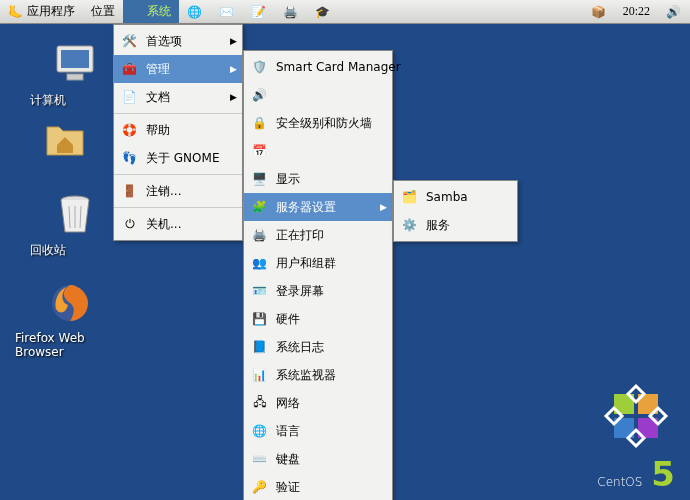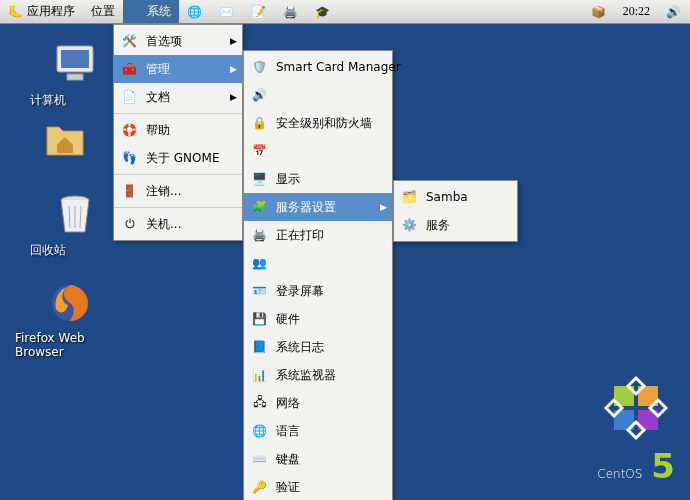--- a/index.html
+++ b/index.html
@@ -1,37 +1,37 @@
 <!DOCTYPE html>
 <html><head>
 <meta charset="utf-8">
 <style>
 * { margin:0; padding:0; box-sizing:border-box; font-family:"DejaVu Sans",sans-serif; font-size:12px; }
 body { width:690px; height:500px; background:#204a87; overflow:hidden; position:relative; color:#000; }
 
 .panel { height:24px; background:linear-gradient(#f0f0ee,#d3d3d0); border-bottom:1px solid #888; display:flex; align-items:center; }
 .panel .mitem { padding:3px 8px; cursor:pointer; display:flex; align-items:center; gap:3px; }
-.panel .mitem.open { background:#3b6ea5; color:#fef9c3;padding-left:24px; }
+.panel .mitem.open { background:#3b6ea5; color:#bef264;padding-left:24px; }
 .panel .spacer { flex:1; }
 .panel .clock { padding:0 8px;font-family:Liberation Serif, serif; }
 .panel .ticon { width:16px; height:16px; display:inline-flex; align-items:center; justify-content:center; }
 
 .deskicon { position:absolute; width:90px; text-align:left; color:#fff; font-size:11px; }
 .deskicon .ic { width:48px; height:48px; margin:0 auto 4px; display:flex; align-items:center; justify-content:center; }
 .deskicon .lbl { text-shadow:1px 1px 2px #000; }
 
 .menu { position:absolute; background:#f2f2f0; border:1px solid #888; box-shadow:2px 2px 4px rgba(0,0,0,.3); min-width:125px; padding:2px 0; }
 .menu .row { display:flex; align-items:center; padding:4px 20px 4px 6px; gap:6px; cursor:pointer; position:relative; }
 .menu .row.sel { background:#5a8ecb; color:#fff; }
 .menu .row .mic { width:20px; height:20px; display:flex; align-items:center; justify-content:center; flex-shrink:0; }
 .menu .row .txt { flex:1; white-space:nowrap; }
 .menu .row .arr { position:absolute; right:5px; font-size:9px; }
 .menu .sep { height:1px; background:#ccc; margin:2px 0; }
 
-.logo { position:absolute; right:15px; bottom:14px; text-align:center; color:#fff; }
+.logo { position:absolute; right:15px; bottom:6px; text-align:center; color:#fff; }
 .logo .ltxt { font-size:28px; font-weight:300; }
 .logo .ltxt .v { font-size:34px; font-weight:bold; color:#a6d233; }
 </style>
 </head>
 <body>
 
 <div class="panel">
   <div class="mitem">
     <span class="ticon">🦶</span>
     <span>应用程序</span>
@@ -168,20 +168,21 @@
       <span class="mic">🧩</span>
       <span class="txt">服务器设置</span>
       <span class="arr">▶</span>
     </div>
   <div class="row">
       <span class="mic">🖨️</span>
       <span class="txt">正在打印</span>
     </div>
   <div class="row">
       <span class="mic">👥</span>
+      <span class="txt">用户和组群</span>
     </div>
   <div class="row">
       <span class="mic">🪪</span>
       <span class="txt">登录屏幕</span>
     </div>
   <div class="row">
       <span class="mic">💾</span>
       <span class="txt">硬件</span>
     </div>
   <div class="row">

